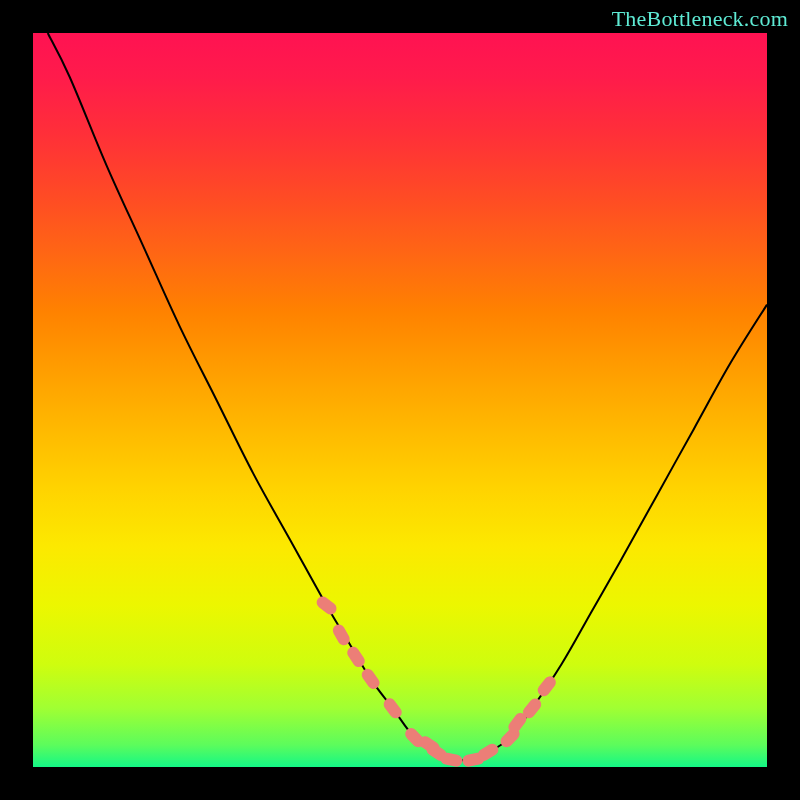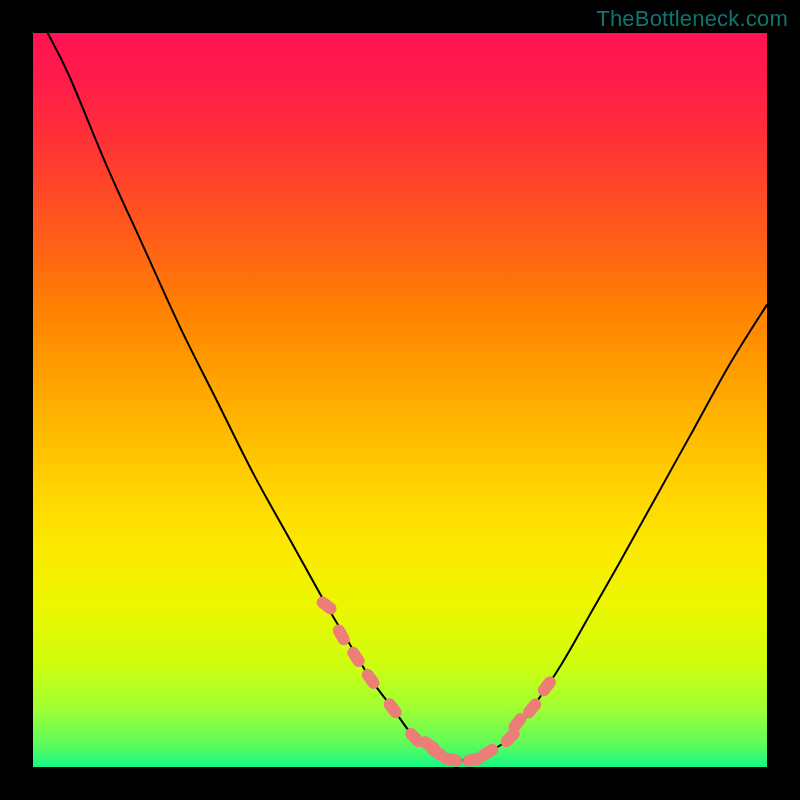--- a/index.html
+++ b/index.html
@@ -40,25 +40,26 @@
       #CFFD0E 86%,
       #A0FF33 92%,
       #5CFC5C 97%,
       #14F786 100%
     );
   }
   .watermark {
     position: absolute;
     top: 6px;
     right: 12px;
-    color: #0f766e;
+    color: #5eead4;
     font-size: 22px;
     font-weight: 500;
     letter-spacing: 0.2px;
     user-select: none;
+    font-family: Liberation Serif, serif;
   }
   svg.curve {
     position: absolute;
     left: 0;
     top: 0;
     width: 734px;
     height: 734px;
     overflow: visible;
   }
 </style>

